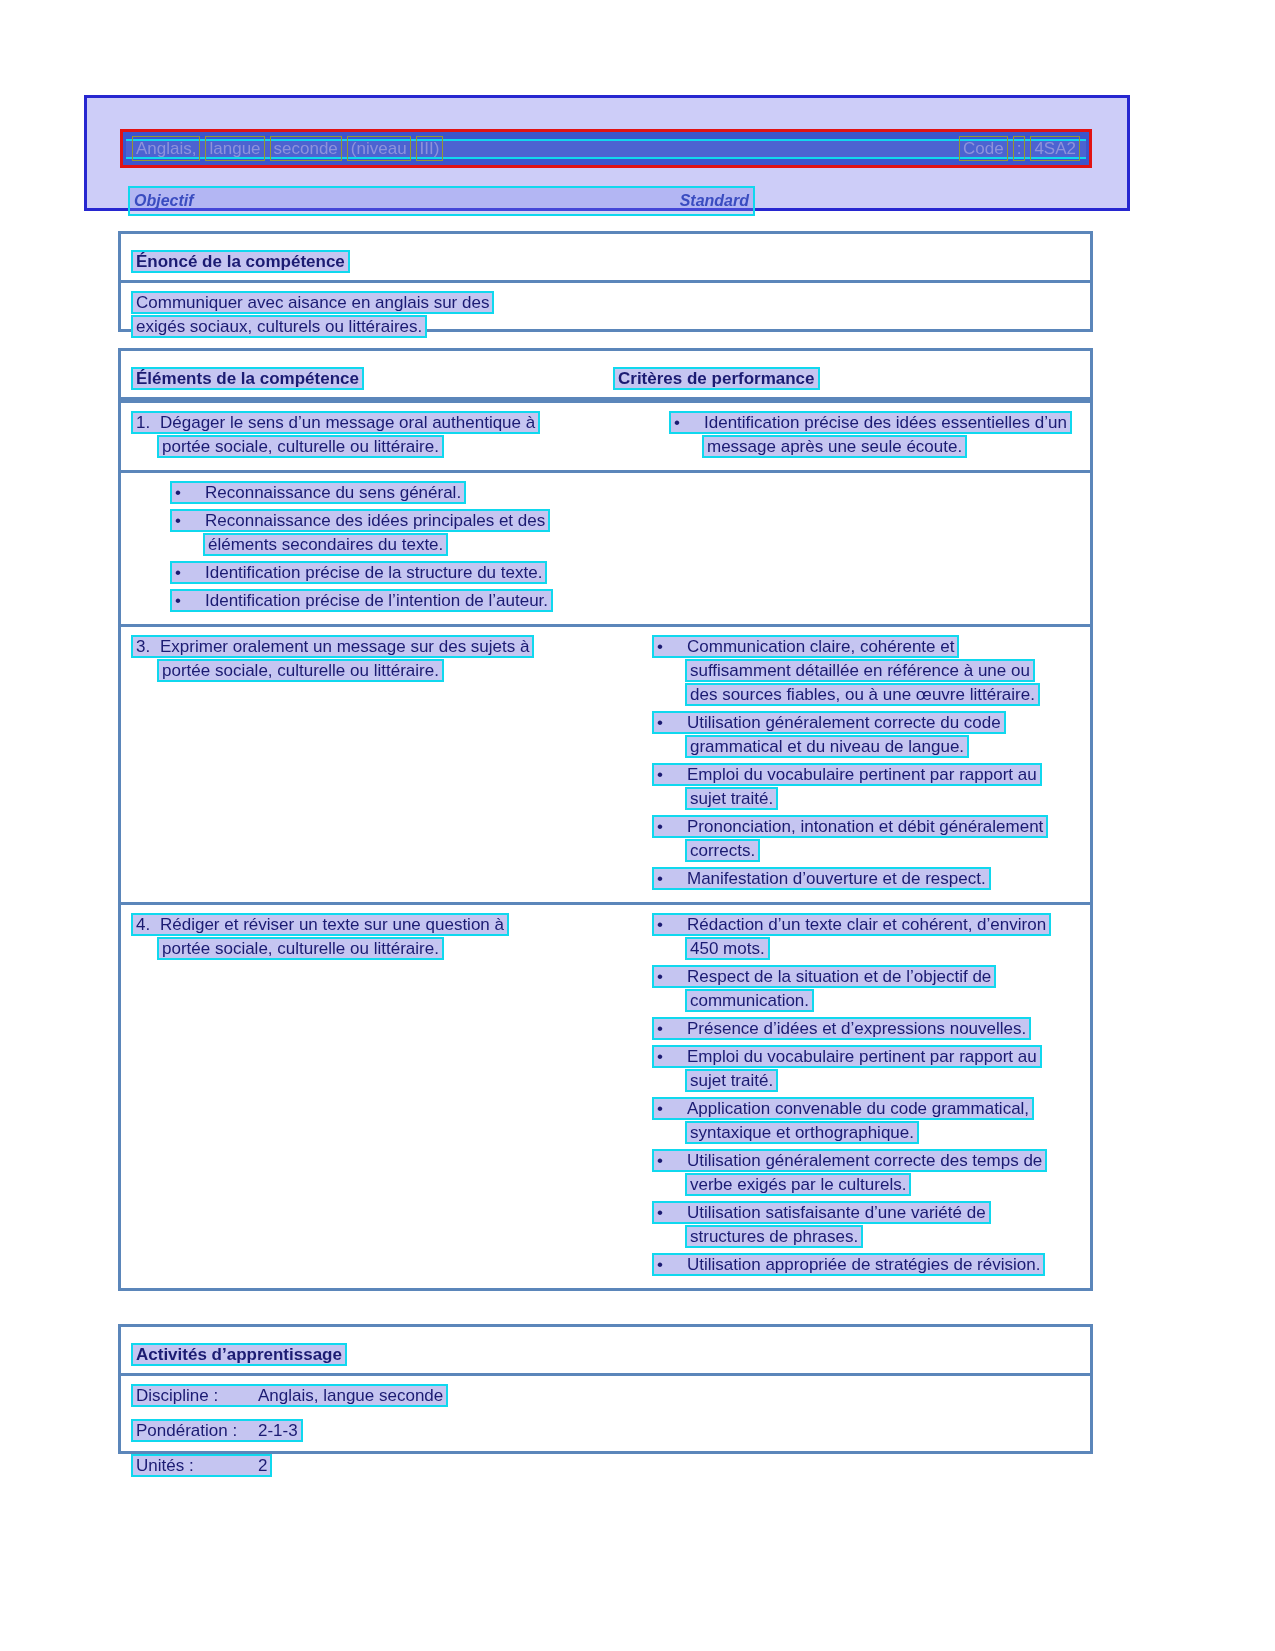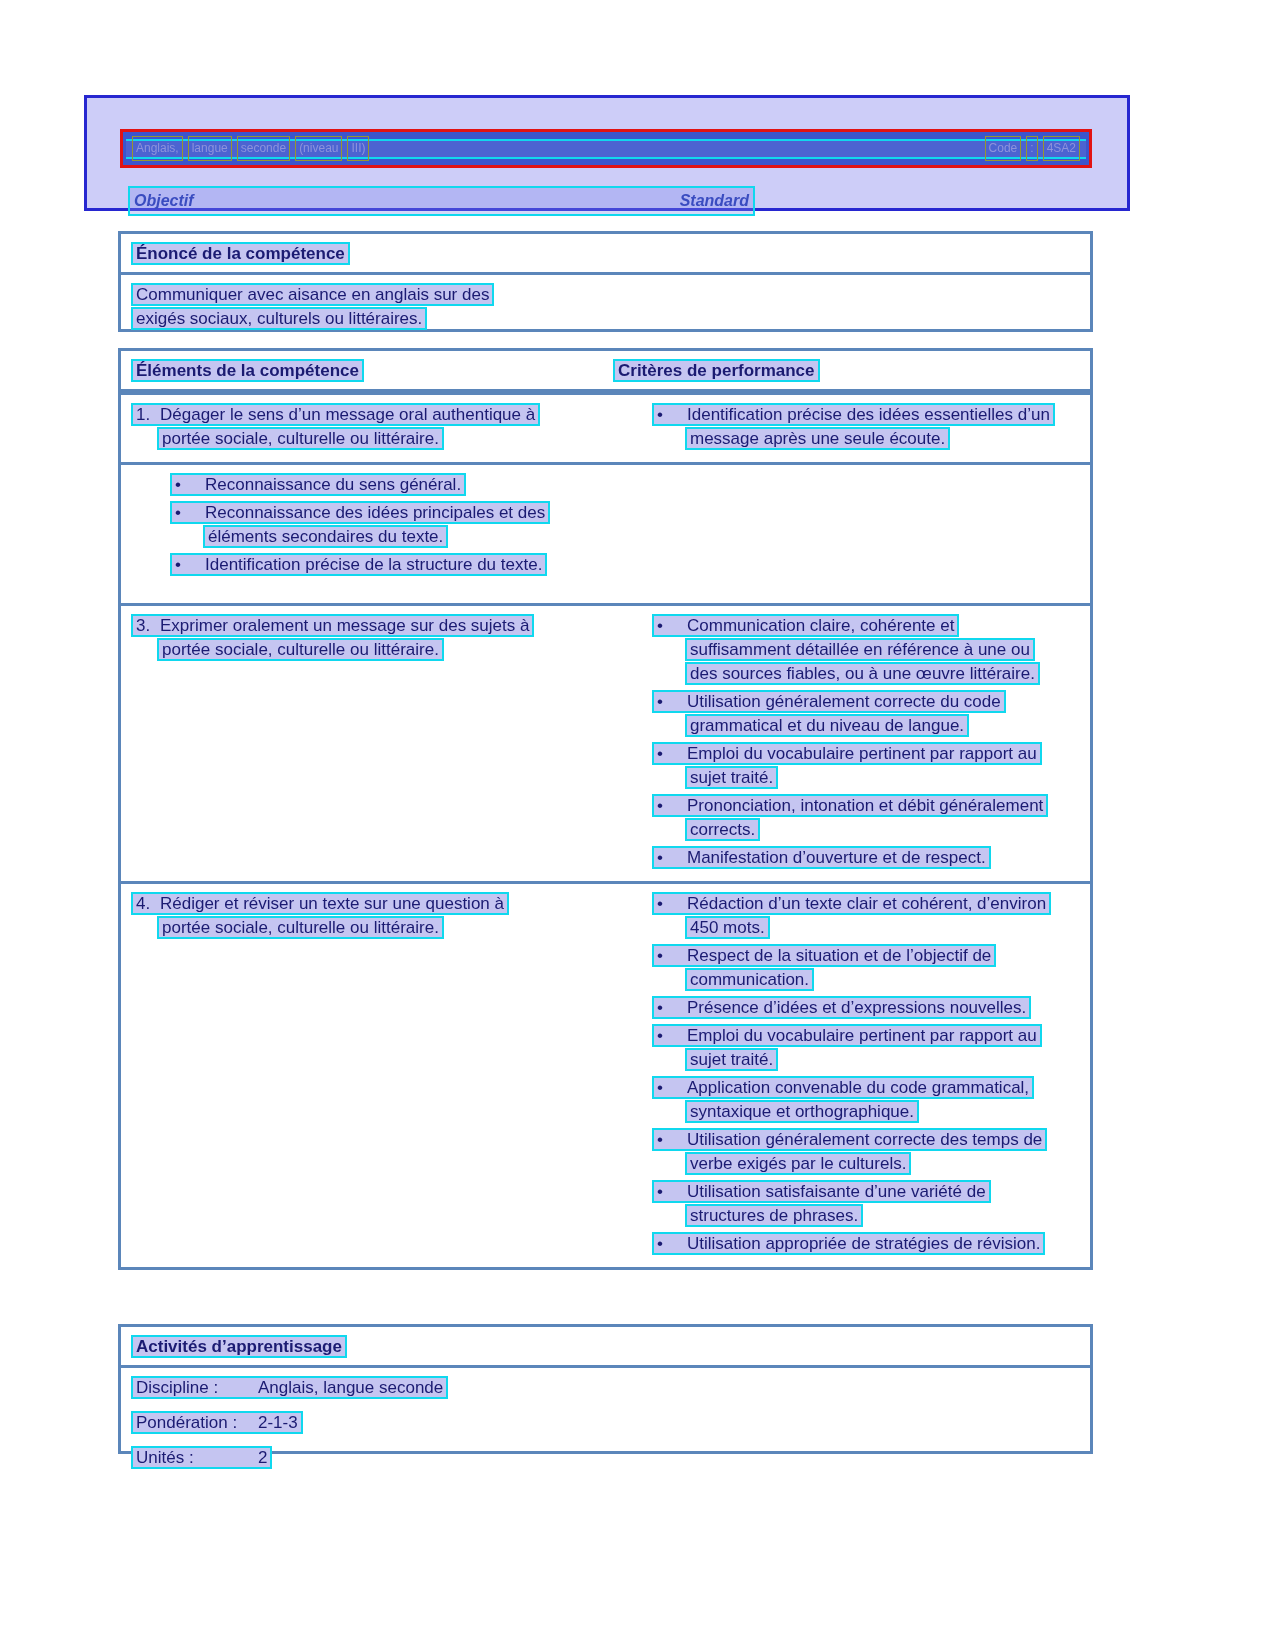--- a/index.html
+++ b/index.html
@@ -28,45 +28,45 @@
 
   
   .title-bar{position:absolute;left:120px;top:129px;width:972px;height:39px;box-sizing:border-box;
              background:var(--bar-fill);border:3px solid var(--bar-border);
              display:flex;align-items:center;justify-content:space-between;padding:0 9px;}
   .bar-stripe{position:absolute;left:3px;right:3px;top:7px;bottom:6px;
               border-top:2px solid var(--hl-border);border-bottom:2px solid var(--hl-border);
               background:rgba(200,205,250,0.12);pointer-events:none;}
   .word-group{display:flex;align-items:center;gap:5px;position:relative;}
   .word{display:inline-block;border:1px solid var(--word-box-border);padding:2px 3px;
-        font-size:12px;line-height:19px;color:var(--bar-text);}
+        font-size:17px;line-height:19px;color:var(--bar-text);}
 
   
   .obj-row{position:absolute;left:128px;top:186px;width:627px;height:30px;box-sizing:border-box;
            border:2px solid var(--hl-border);background:rgba(128,138,235,0.33);
            display:flex;align-items:center;justify-content:space-between;padding:0 4px;}
   .obj-label{font-size:16px;font-weight:bold;font-style:italic;color:#3a4cc0;line-height:20px;}
 
   
   .tbl{position:absolute;left:118px;width:975px;box-sizing:border-box;
        border:3px solid var(--table-border);background:#fff;}
   .thead{display:flex;align-items:flex-start;border-bottom:3px solid var(--table-border);
-         padding:8px 0 7px;}
+         padding:16px 0 7px;}
   .tbody{padding:8px 0 9px;}
   .pad-l{padding-left:10px;}
 
   
   #tbl-enonce{top:231px;height:101px;}
   #tbl-enonce .tbody{display:flex;flex-direction:column;align-items:flex-start;row-gap:1px;
                      padding-left:10px;}
 
   
   #tbl-comp{top:348px;}
   .crow{display:flex;border-top:3px solid var(--table-border);padding:8px 0;box-sizing:border-box;}
-  .crow:nth-child(1){min-height:63px;}
+  .crow:nth-child(1){min-height:63px;gap:17px;}
   .crow:nth-child(2){min-height:141px;}
   .crow:nth-child(3){min-height:261px;}
   .crow:nth-child(4){min-height:372px;}
   .cell{display:flex;flex-direction:column;align-items:flex-start;row-gap:1px;}
   .cell.left{flex:0 0 482px;padding-left:10px;box-sizing:border-box;}
   .cell.right{flex:1 1 auto;padding-left:10px;box-sizing:border-box;}
   .hcell-left{flex:0 0 482px;padding-left:10px;box-sizing:border-box;}
   .hcell-right{flex:1 1 auto;padding-left:10px;box-sizing:border-box;}
   .item{display:flex;flex-direction:column;align-items:flex-start;row-gap:1px;
         margin:0 0 4px 39px;}
@@ -146,20 +146,23 @@
             <div class="item">
               <span class="hl"><span class="marker bullet">•</span>Reconnaissance du sens général.</span>
             </div>
             <div class="item">
               <span class="hl"><span class="marker bullet">•</span>Reconnaissance des idées principales et des</span>
               <span class="hl" style="margin-left: 33px;">éléments secondaires du texte.</span>
             </div>
             <div class="item">
               <span class="hl"><span class="marker bullet">•</span>Identification précise de la structure du texte.</span>
             </div>
+            <div class="item">
+              <span class="hl"><span class="marker bullet">•</span>Identification précise de l’intention de l’auteur.</span>
+            </div>
           </div>
         </div>
         <div class="crow">
           <div class="cell left">
             <span class="hl"><span class="marker num">3.</span>Exprimer oralement un message sur des sujets à</span>
             <span class="hl" style="margin-left: 26px;">portée sociale, culturelle ou littéraire.</span>
           </div>
           <div class="cell right">
             <div class="item">
               <span class="hl"><span class="marker bullet">•</span>Communication claire, cohérente et</span>

